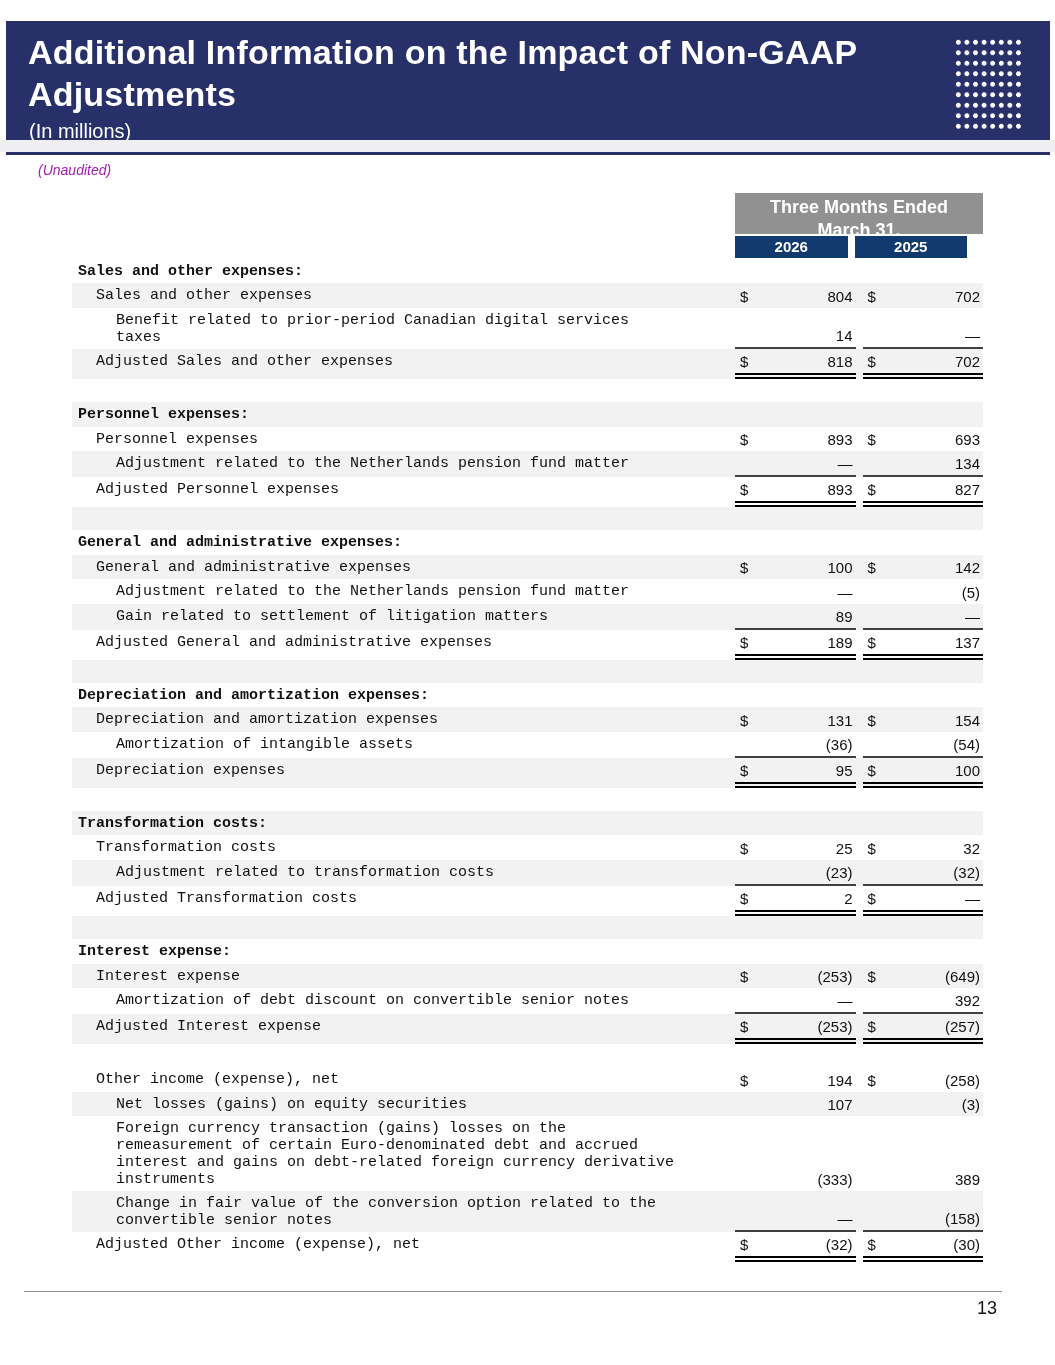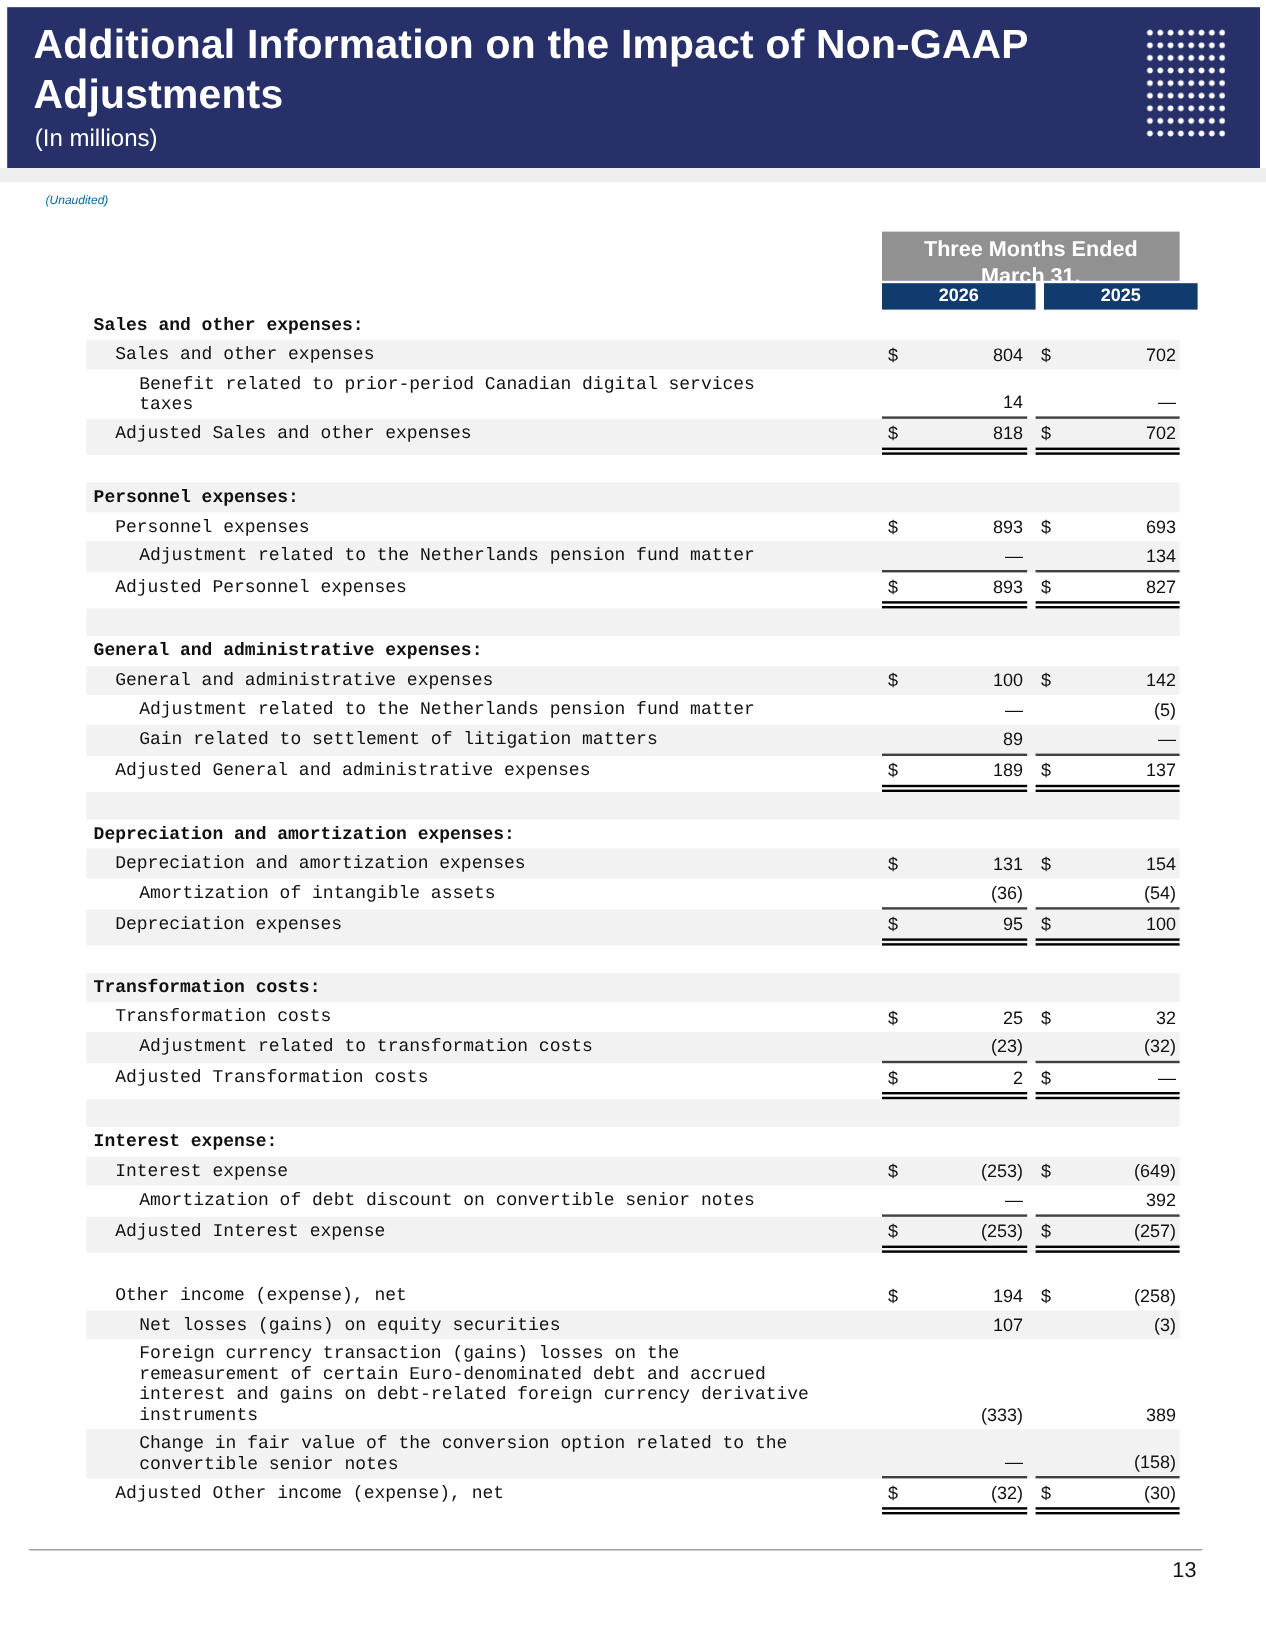--- a/index.html
+++ b/index.html
@@ -4,55 +4,55 @@
 <style>
   * { margin:0; padding:0; box-sizing:border-box; }
   html,body { background:#ffffff; }
   body {
     width:1055px; height:1365px; position:relative;
     font-family:"Liberation Sans", sans-serif; color:#111;
     overflow:hidden;
   }
   
   .top-banner {
-    position:absolute; top:6px; left:6px; right:5px; height:134px;
+    position:absolute; top:21px; left:6px; right:5px; height:134px;
     background:#273069;
   }
   .page-title {
     color:#fff; font-weight:bold; font-size:34px; line-height:1.24;
     padding:10px 0 0 22px; width:910px; letter-spacing:0.2px;
   }
   .in-millions {
     color:#fff; font-size:20px; padding:5px 0 0 23px;
   }
   .dot-grid {
     position:absolute; top:16px; right:29px; width:67px; height:94px;
     background-image: radial-gradient(circle, #ffffff 2.1px, rgba(255,255,255,0) 2.7px);
     background-size:8.6px 10.5px;
   }
   .header-strip {
     position:absolute; top:140px; left:0; right:0; height:12px;
     background:#efeff1;
   }
   .unaudited {
     position:absolute; top:162px; left:38px;
-    font-style:italic; font-size:10px; color:#0369a1;
+    font-style:italic; font-size:14px; color:#a21caf;
   }
   
   .tbl {
     position:absolute; top:193px; left:72px; width:911px;
     font-size:15px;
   }
   .period-banner {
     margin-left:663px; width:248px; height:41px;
     background:#919191; color:#fff; font-weight:bold;
     text-align:center; line-height:1.3; padding-top:3px; font-size:18px;
   }
   .year-row {
-    margin-left:663px; width:263px; display:flex; gap:7px; margin-top:2px;
+    margin-left:663px; width:232px; display:flex; gap:7px; margin-top:2px;
   }
   .year-cell {
     flex:1; background:#113a6e; color:#fff; font-weight:bold;
     text-align:center; padding:2px 0 3px; font-size:15px;
   }
   .rows { margin-top:1px; }
   .row { display:flex; min-height:24.4px; }
   .row.shaded { background:#f2f2f2; }
   .row.blank { min-height:23.4px; }
   .lbl { flex:1; padding-top:4px; padding-bottom:3px;font-family:Liberation Mono, monospace; }

